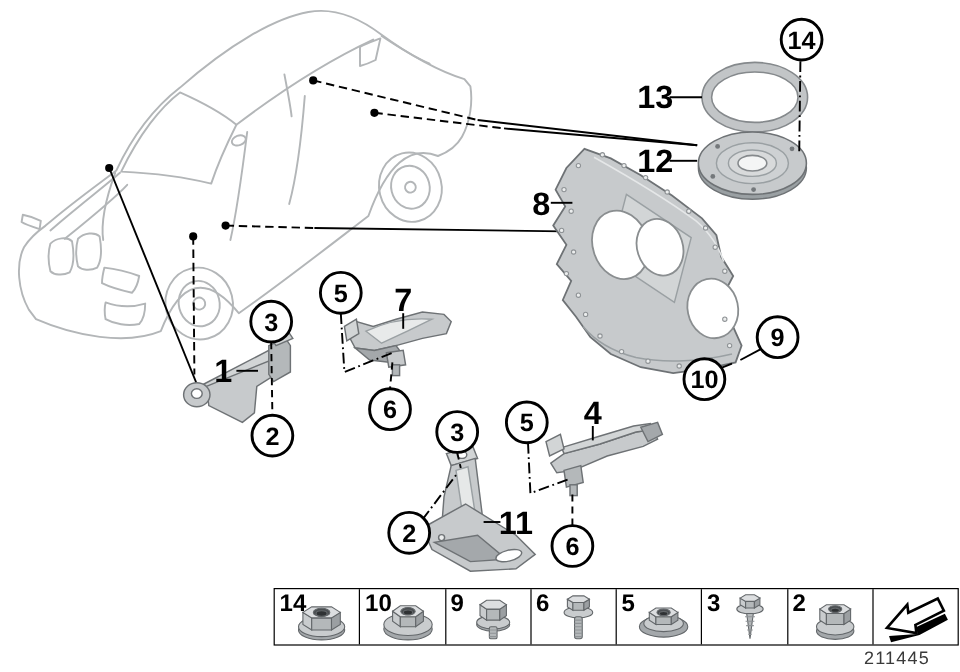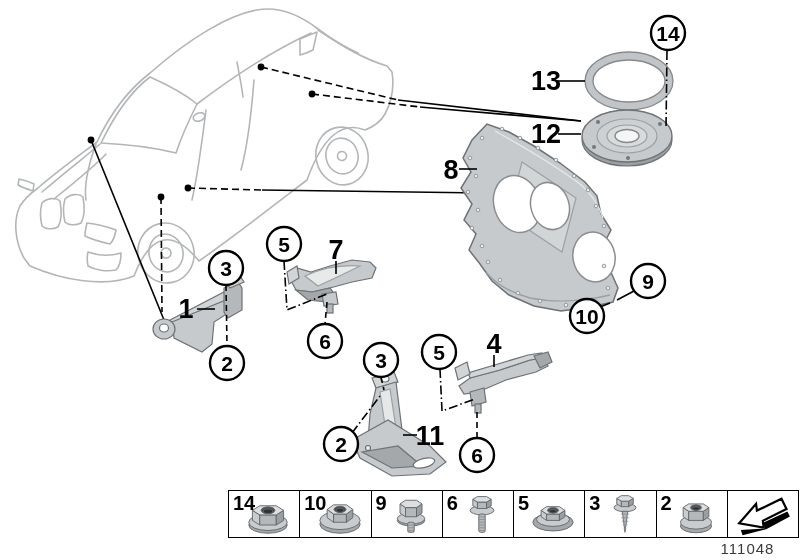--- a/index.html
+++ b/index.html
@@ -365,15 +365,15 @@
   <div class="cell">
     <span class="num"></span>
     <svg width="66" height="44" viewBox="0 0 70 52">
       <path d="M10,45 L38,43 L37,36 L65,23 L68,29 L40,44 L12,51 Z" fill="#000"></path>
       <path d="M8,37 L28,14 L29,22 L58,8 L64,20 L36,34 L37,42 Z" fill="#fff" stroke="#000" stroke-width="2.6" stroke-linejoin="miter"></path>
     </svg>
   </div>
 
 </div>
 
-<div id="docnum">111048</div>
+<div id="docnum">211445</div>
 
 </div>
 
 </body></html>

